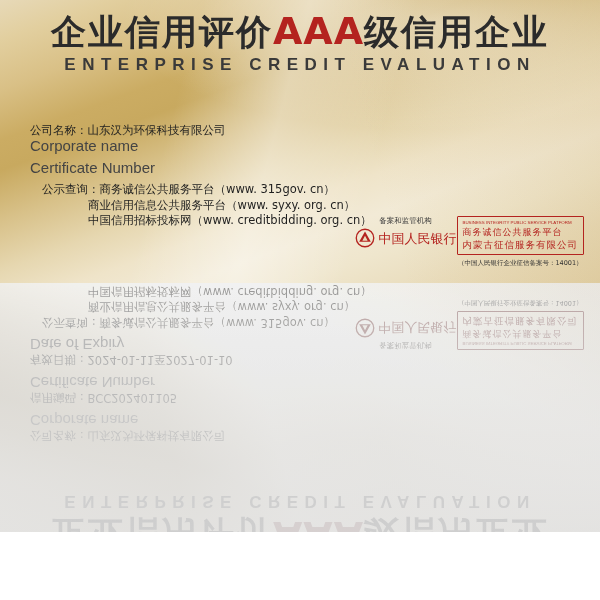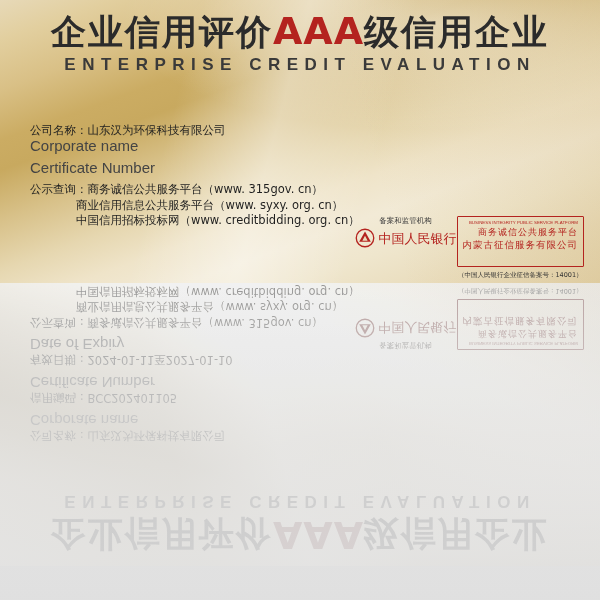--- a/index.html
+++ b/index.html
@@ -10,21 +10,21 @@
   body {
     width: 600px;
     height: 600px;
     font-family: "Liberation Sans", sans-serif;
     overflow: hidden;
   }
 
   .stage {
     position: relative;
     width: 600px;
-    height: 600px;
+    height: 532px;
     overflow: hidden;
   }
 
   
   .cert {
     position: relative;
     width: 600px;
     height: 283px;
     background:
       radial-gradient(ellipse 520px 180px at 72% 8%, rgba(255,255,255,0.55) 0%, rgba(255,255,255,0.0) 60%),
@@ -99,20 +99,21 @@
   }
   .f-en {
     font-size: 15px;
     color: #444;
     line-height: 15px;
     margin-bottom: 7px;
     white-space: nowrap;
   }
   .inq-lines .f-cn {
     line-height: 15.5px;
+    margin-left: 12px;
   }
   .inq-lines .sub {
     padding-left: 46px;
   }
 
   
   .stamp-area {
     position: absolute;
     right: 16px;
     top: 216px;
@@ -146,22 +147,22 @@
     font-family: "DejaVu Sans", "Liberation Sans", sans-serif;
     font-size: 13px;
     color: #b4231f;
     line-height: 9px;
     white-space: nowrap;
   }
 
   .red-stamp {
     border: 1.2px solid #b4231f;
     color: #b4231f;
-    padding: 3px 5px 15px 5px;
-    text-align: right;
+    padding: 3px 5px 3px 5px;
+    text-align: left;
     border-radius: 1px;
   }
   .red-stamp .rs-en {
     font-size: 4.4px;
     letter-spacing: 0px;
     line-height: 6px;
     white-space: nowrap;
   }
   .red-stamp .rs-cn {
     font-family: "DejaVu Sans", "Liberation Sans", sans-serif;

